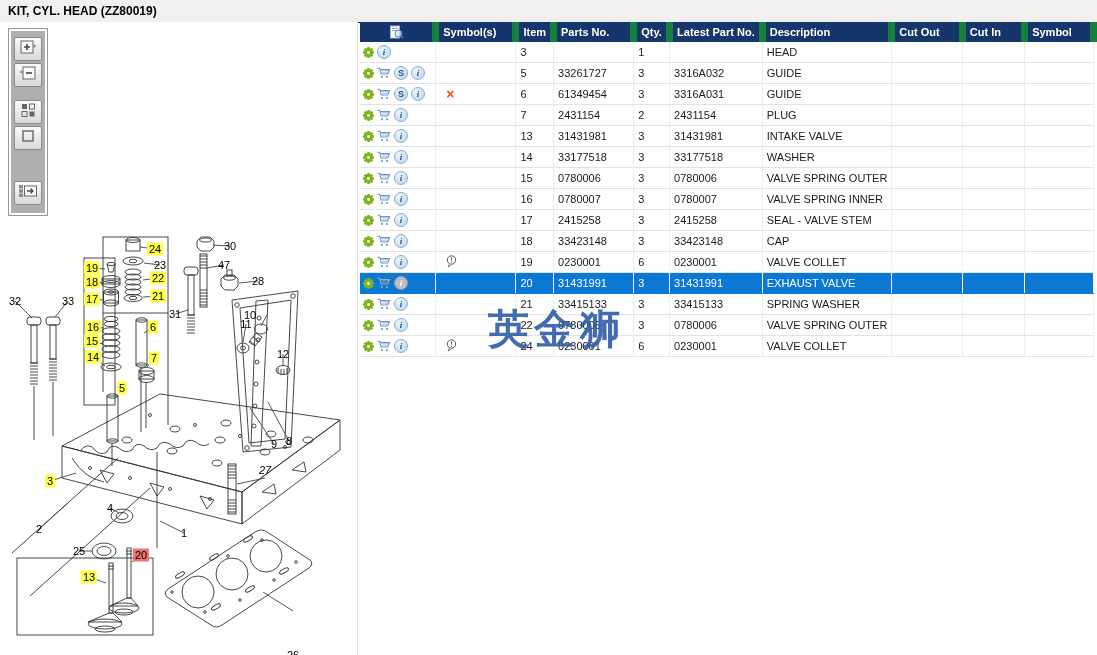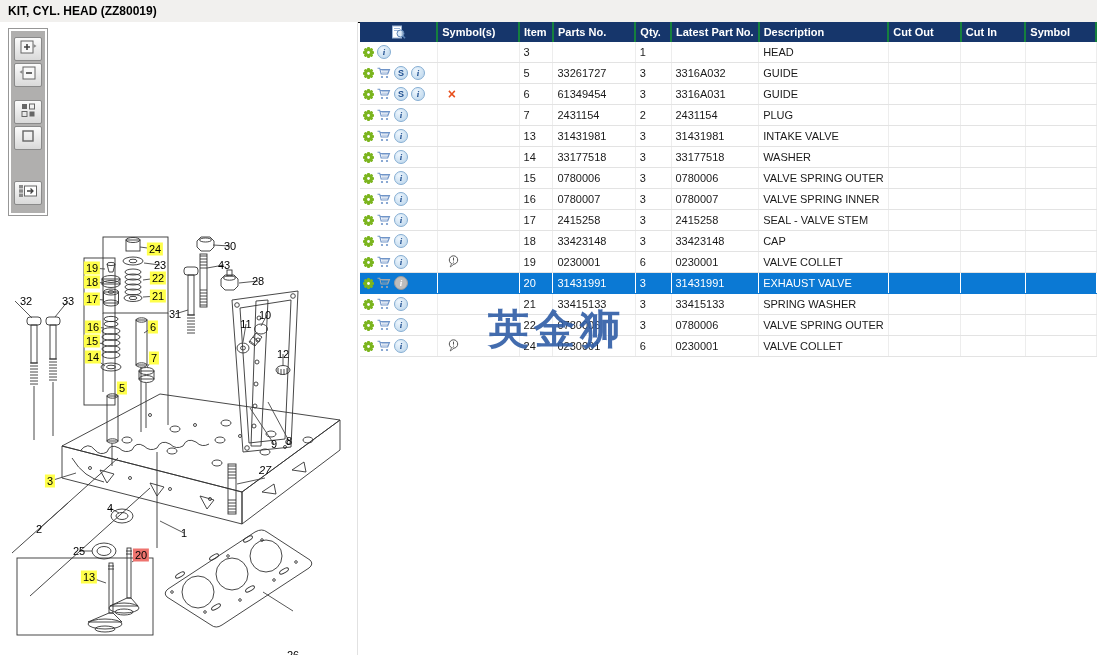--- a/index.html
+++ b/index.html
@@ -24,21 +24,21 @@
   .dg-toolbar{position:absolute;left:8px;top:6px;width:38px;background:#b0afae;
     border:1px solid #979797;box-shadow:inset 0 0 0 2px #fff;padding:6px 0 8px;z-index:20;}
   .dg-btn{width:26px;height:22px;margin:2px auto;display:flex;align-items:center;justify-content:center;
     background:linear-gradient(#fbfbfb,#d9d9d9);border:1px solid #8a8a8a;border-radius:2px;cursor:pointer;}
   .dg-btn:nth-child(3){margin-top:13px;}
   .dg-btn:nth-child(5){margin-top:31px;}
   
   .parts-table{position:absolute;left:360px;top:22px;border-collapse:collapse;table-layout:fixed;
     font-size:11px;color:#1a1a1a;}
   .parts-table th{height:20px;background:#16366b;color:#fff;font-weight:bold;text-align:left;
-    padding:0 4px;border-right:2px solid #15803d;font-size:11px;white-space:nowrap;overflow:hidden;}
+    padding:0 4px;border-right:7px solid #15803d;font-size:11px;white-space:nowrap;overflow:hidden;}
   .parts-table td{height:20px;padding:0 4px;border-bottom:1px solid #e3e3e3;border-right:1px solid #ededed;
     white-space:nowrap;overflow:hidden;background:#fff;}
   .parts-table td.c-icons{padding:0 0 0 3px;}
   .icon-strip{display:flex;align-items:center;gap:3px;height:20px;}
   .badge{display:inline-block;width:12px;height:12px;border-radius:50%;
     background:radial-gradient(circle at 35% 30%,#eef6fd,#b7d3ea);border:1px solid #86aed3;
     color:#1d4e8f;font-size:9px;font-weight:bold;line-height:12px;text-align:center;}
   .badge.i-badge{font-family:"Liberation Serif",serif;font-style:italic;}
   tr.selected td{background:#0b79d4;color:#fff;border-right-color:rgba(255,255,255,.25);border-bottom-color:#0b79d4;}
   tr.selected .badge{background:#bdbdbd;border-color:#9a9a9a;color:#fff;}
@@ -261,30 +261,30 @@
       <line x1="141" y1="555" x2="132" y2="562" stroke="#444" stroke-width="0.9"></line>
       <line x1="89" y1="577" x2="106" y2="583" stroke="#444" stroke-width="0.9"></line>
       <line x1="293" y1="611" x2="263" y2="592" stroke="#444" stroke-width="0.9"></line>
     </svg>
 
   <div id="callout-layer">
       <div class="callout hl-y" style="left: 155px; top: 227px;">24</div>
       <div class="callout" style="left: 230px; top: 224px;">30</div>
       <div class="callout" style="left: 160px; top: 243px;">23</div>
       <div class="callout hl-y" style="left: 92px; top: 246px;">19</div>
-      <div class="callout" style="left: 224px; top: 243px;">43</div>
+      <div class="callout" style="left: 224px; top: 243px;">47</div>
       <div class="callout hl-y" style="left: 92px; top: 260px;">18</div>
       <div class="callout hl-y" style="left: 158px; top: 256px;">22</div>
       <div class="callout" style="left: 258px; top: 259px;">28</div>
       <div class="callout hl-y" style="left: 92px; top: 277px;">17</div>
       <div class="callout hl-y" style="left: 158px; top: 274px;">21</div>
-      <div class="callout" style="left: 15px; top: 279px; margin-left: 11px;">32</div>
+      <div class="callout" style="left: 15px; top: 279px;">32</div>
       <div class="callout" style="left: 68px; top: 279px;">33</div>
       <div class="callout" style="left: 175px; top: 292px;">31</div>
-      <div class="callout" style="left: 265px; top: 293px;">10</div>
+      <div class="callout" style="left: 250px; top: 293px;">10</div>
       <div class="callout hl-y" style="left: 93px; top: 305px;">16</div>
       <div class="callout" style="left: 246px; top: 302px;">11</div>
       <div class="callout hl-y" style="left: 153px; top: 305px;">6</div>
       <div class="callout hl-y" style="left: 92px; top: 319px;">15</div>
       <div class="callout" style="left: 283px; top: 332px;">12</div>
       <div class="callout hl-y" style="left: 93px; top: 335px;">14</div>
       <div class="callout hl-y" style="left: 154px; top: 336px;">7</div>
       <div class="callout hl-y" style="left: 122px; top: 366px;">5</div>
       <div class="callout" style="left: 274px; top: 422px;">9</div>
       <div class="callout" style="left: 289px; top: 419px;">8</div>

